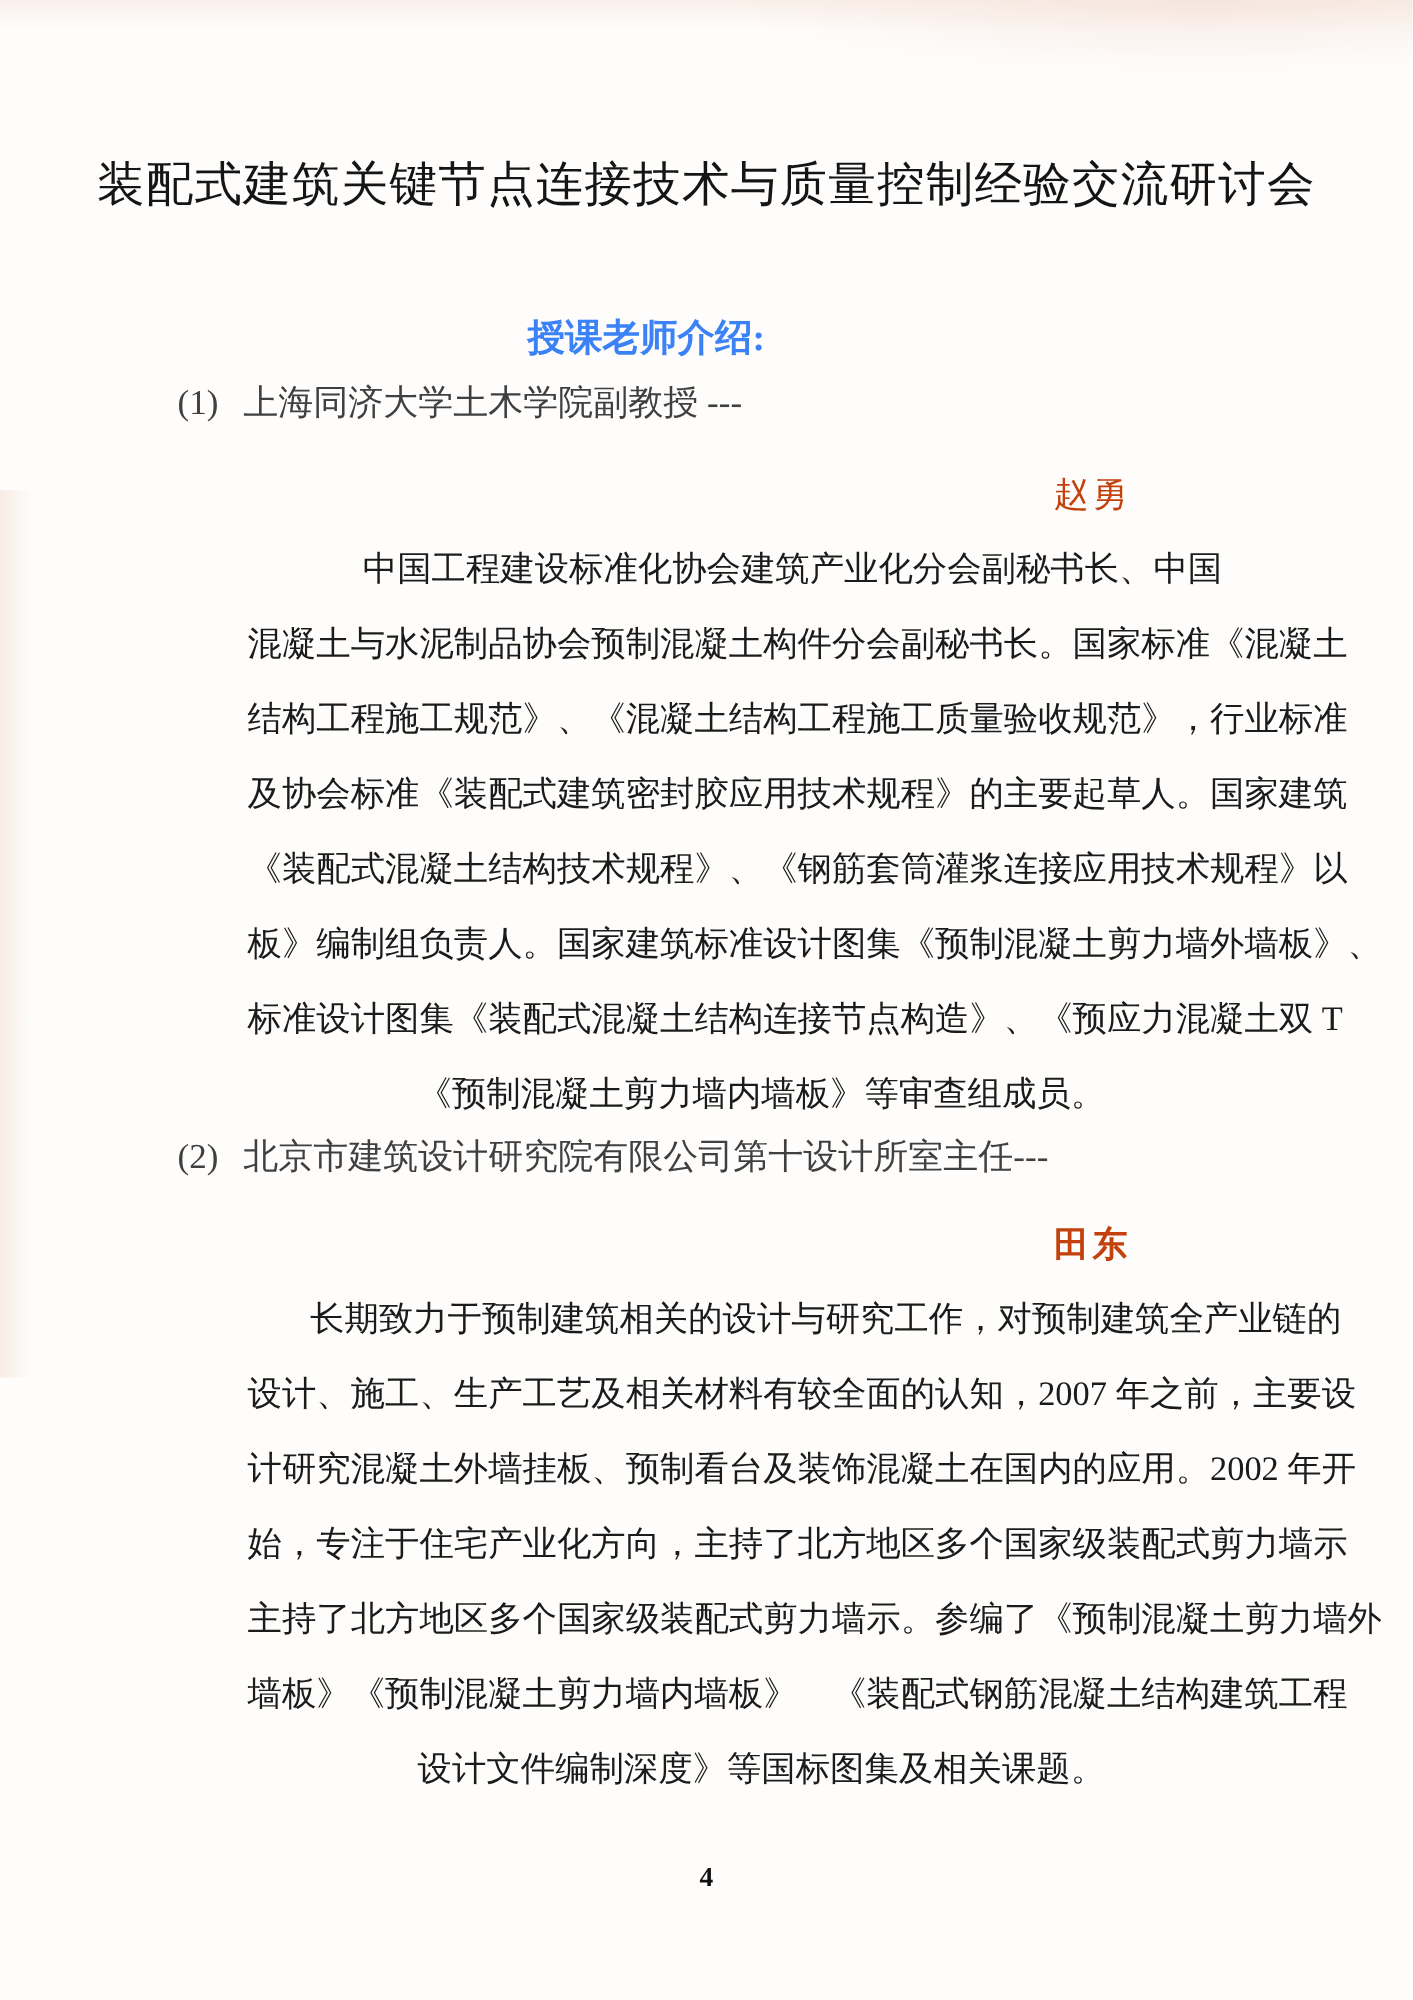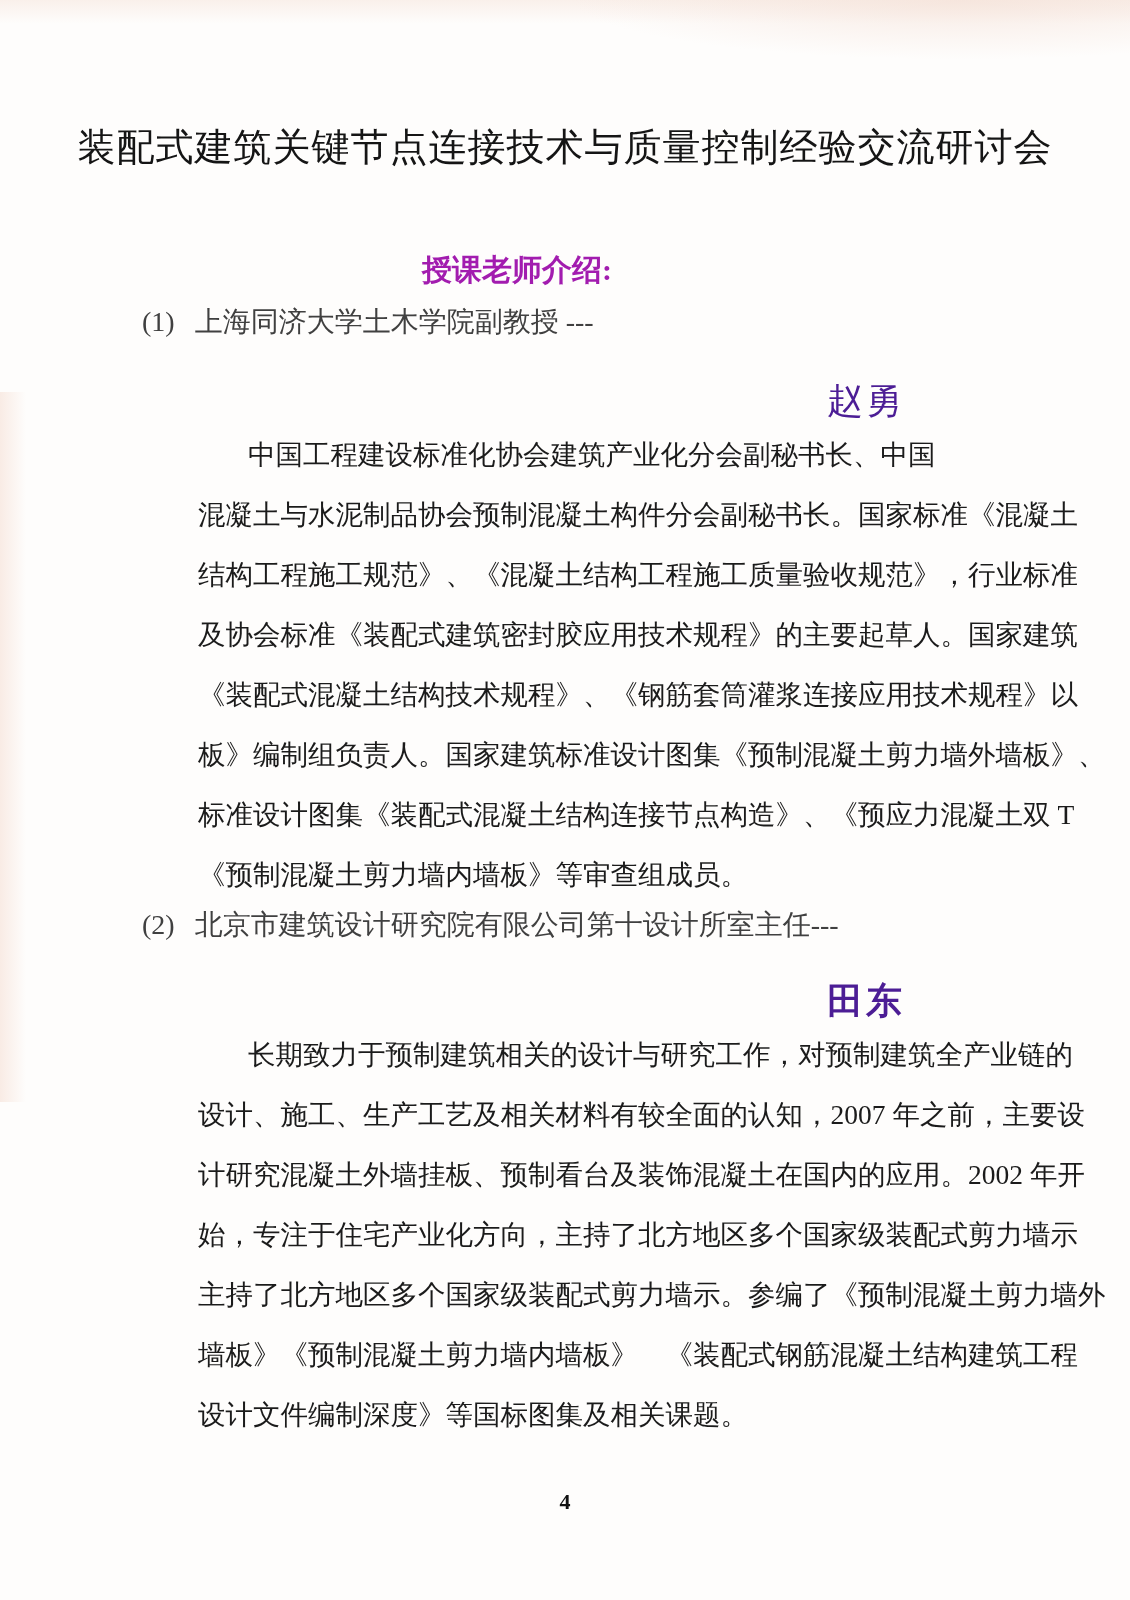--- a/index.html
+++ b/index.html
@@ -53,57 +53,58 @@
     color: #151515;
     white-space: nowrap;
   }
   .section-heading {
     position: absolute;
     top: 250px; left: 0;
     width: 1034px;
     text-align: center;
     font-size: 30px;
     font-weight: bold;
-    color: #a21caf;
+    color: #3b82f6;
     white-space: nowrap;
   }
   .item-line {
     position: absolute;
     left: 142px;
     font-size: 28px;
     white-space: nowrap;
     color: #404040;
   }
   .item-1 { top: 303px; }
   .item-2 { top: 906px; }
   .item-index { display: inline-block; margin-right: 20px; }
   .name-line {
     position: absolute;
     right: 225px;
-    font-size: 36px;
+    font-size: 28px;
     letter-spacing: 3px;
     white-space: nowrap;
-    color: #4c1d95;
+    color: #c2410c;
   }
   .name-1 { top: 377px; }
   .name-2 { top: 977px; font-weight: bold; }
   .bio {
     position: absolute;
     left: 198px;
     width: 822px;
     font-size: 27.5px;
     line-height: 60px;
     color: #1b1b1b;
   }
   .bio-1 { top: 425px; }
   .bio-2 { top: 1025px; }
   .bio .bio-line {
     height: 60px;
     white-space: nowrap;
     overflow: visible;
+    text-align: center;
   }
   .bio .bio-line.first {
     text-indent: 50px;
   }
   .page-number {
     position: absolute;
     top: 1489px; left: 0;
     width: 100%;
     text-align: center;
     font-size: 22px;

